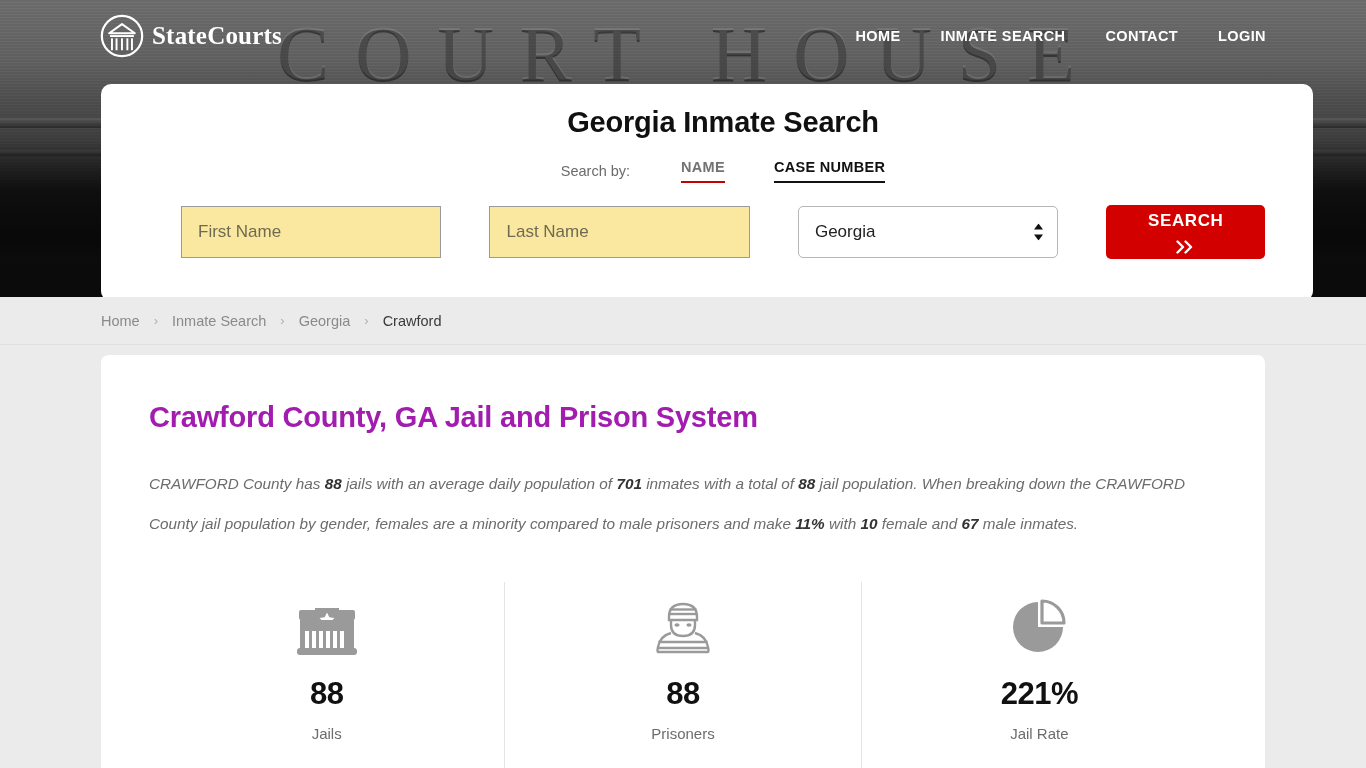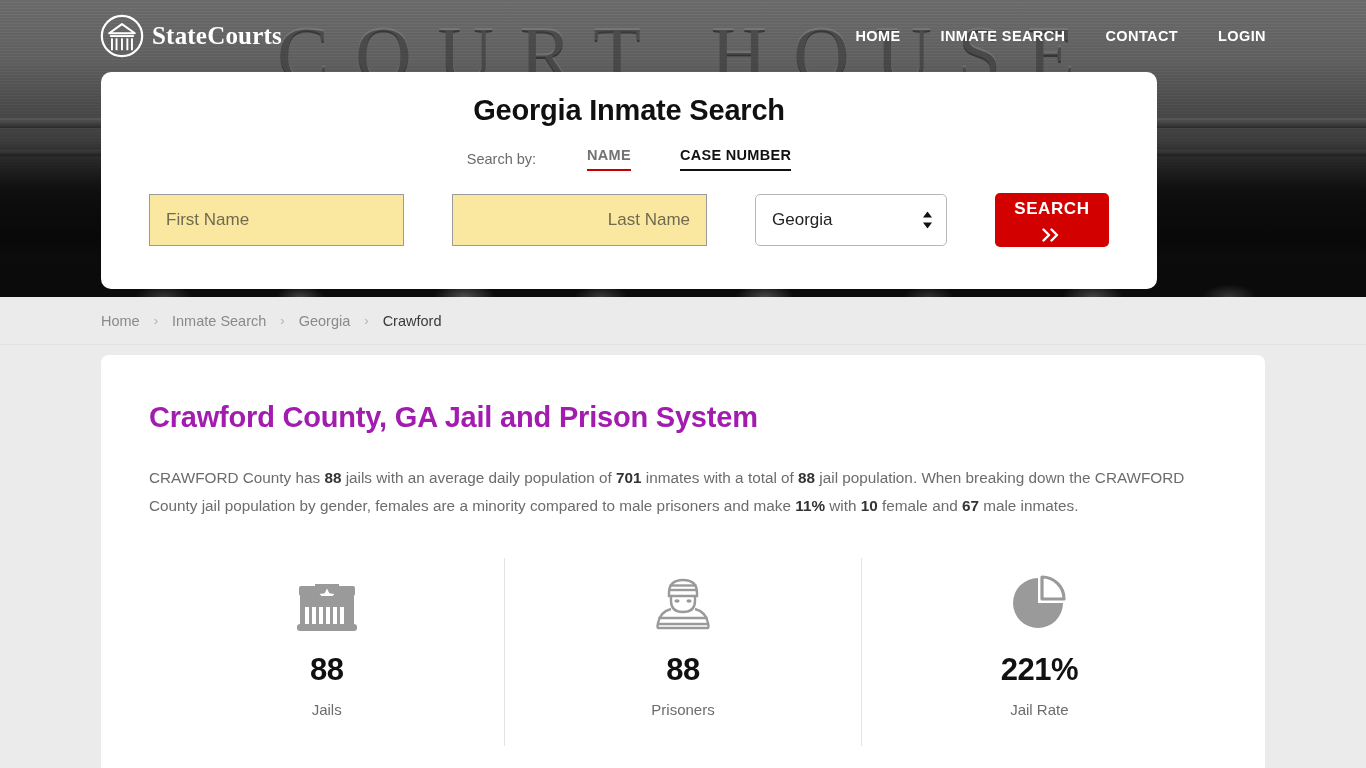--- a/index.html
+++ b/index.html
@@ -93,26 +93,27 @@
     font-size: 14.5px;
     font-weight: bold;
     letter-spacing: 0.4px;
     text-decoration: none;
     white-space: nowrap;
   }
 
   
   .search-card {
     position: absolute;
-    left: 101px; top: 72px;
-    width: 1056px; height: 217px;
+    left: 101px; top: 84px;
+    width: 1212px; height: 217px;
     background: #ffffff;
     border-radius: 10px;
     z-index: 6;
     padding-top: 22px;
+    padding-left: 32px;
   }
   .search-title {
     text-align: center;
     font-size: 29px;
     font-weight: bold;
     color: #101010;
     margin: 0 0 20px 0;
     letter-spacing: -0.2px;
   }
   .searchby-row {
@@ -152,21 +153,21 @@
     border: 1px solid #9b9b9b;
     background: #fbe8a0;
     font-family: "Liberation Sans", sans-serif;
     font-size: 17px;
     color: #6f6a52;
     padding: 0 16px;
     outline: none;
   }
   .field::placeholder { color: #6f6a52; opacity: 1; }
   .field-first { width: 275px; }
-  .field-last  { width: 275px; margin-left: 24px; text-align: right; }
+  .field-last  { width: 275px; margin-left: 24px; }
   .state-select {
     position: relative;
     width: 275px; height: 52px;
     margin-left: 24px;
     border: 1px solid #b6b6b6;
     border-radius: 5px;
     background: #ffffff;
     display: flex; align-items: center;
     padding: 0 16px;
     font-size: 17px;
@@ -228,24 +229,25 @@
   }
   .page-title {
     font-size: 29px;
     font-weight: bold;
     color: #a21caf;
     margin: 0 0 30px 0;
     letter-spacing: -0.2px;
   }
   .summary {
     font-size: 15.3px;
-    line-height: 28px;
+    line-height: 40px;
     color: #6c6c6c;
     margin: 0 0 38px 0;
     max-width: 1070px;
+    font-style: italic;
   }
   .summary b { color: #333333; font-weight: bold; }
 
   .stats {
     display: flex;
     align-items: stretch;
   }
   .stat {
     flex: 1;
     text-align: center;

